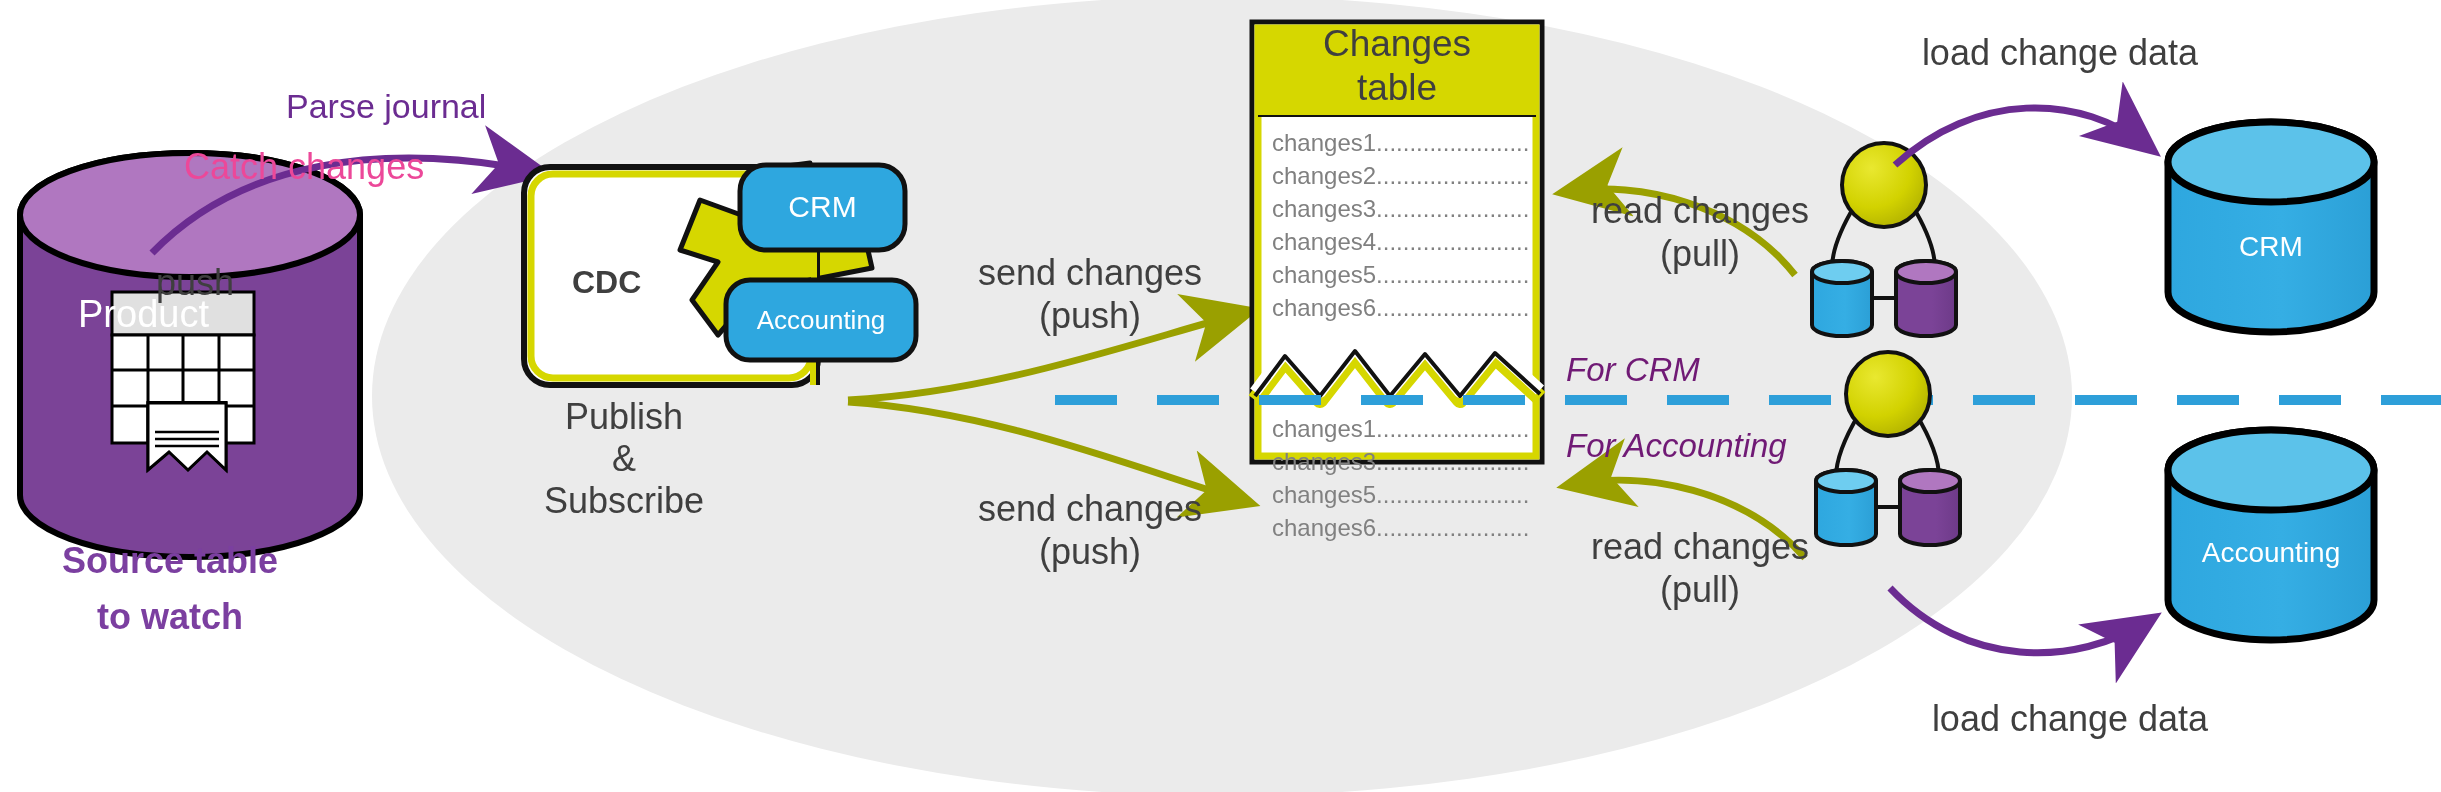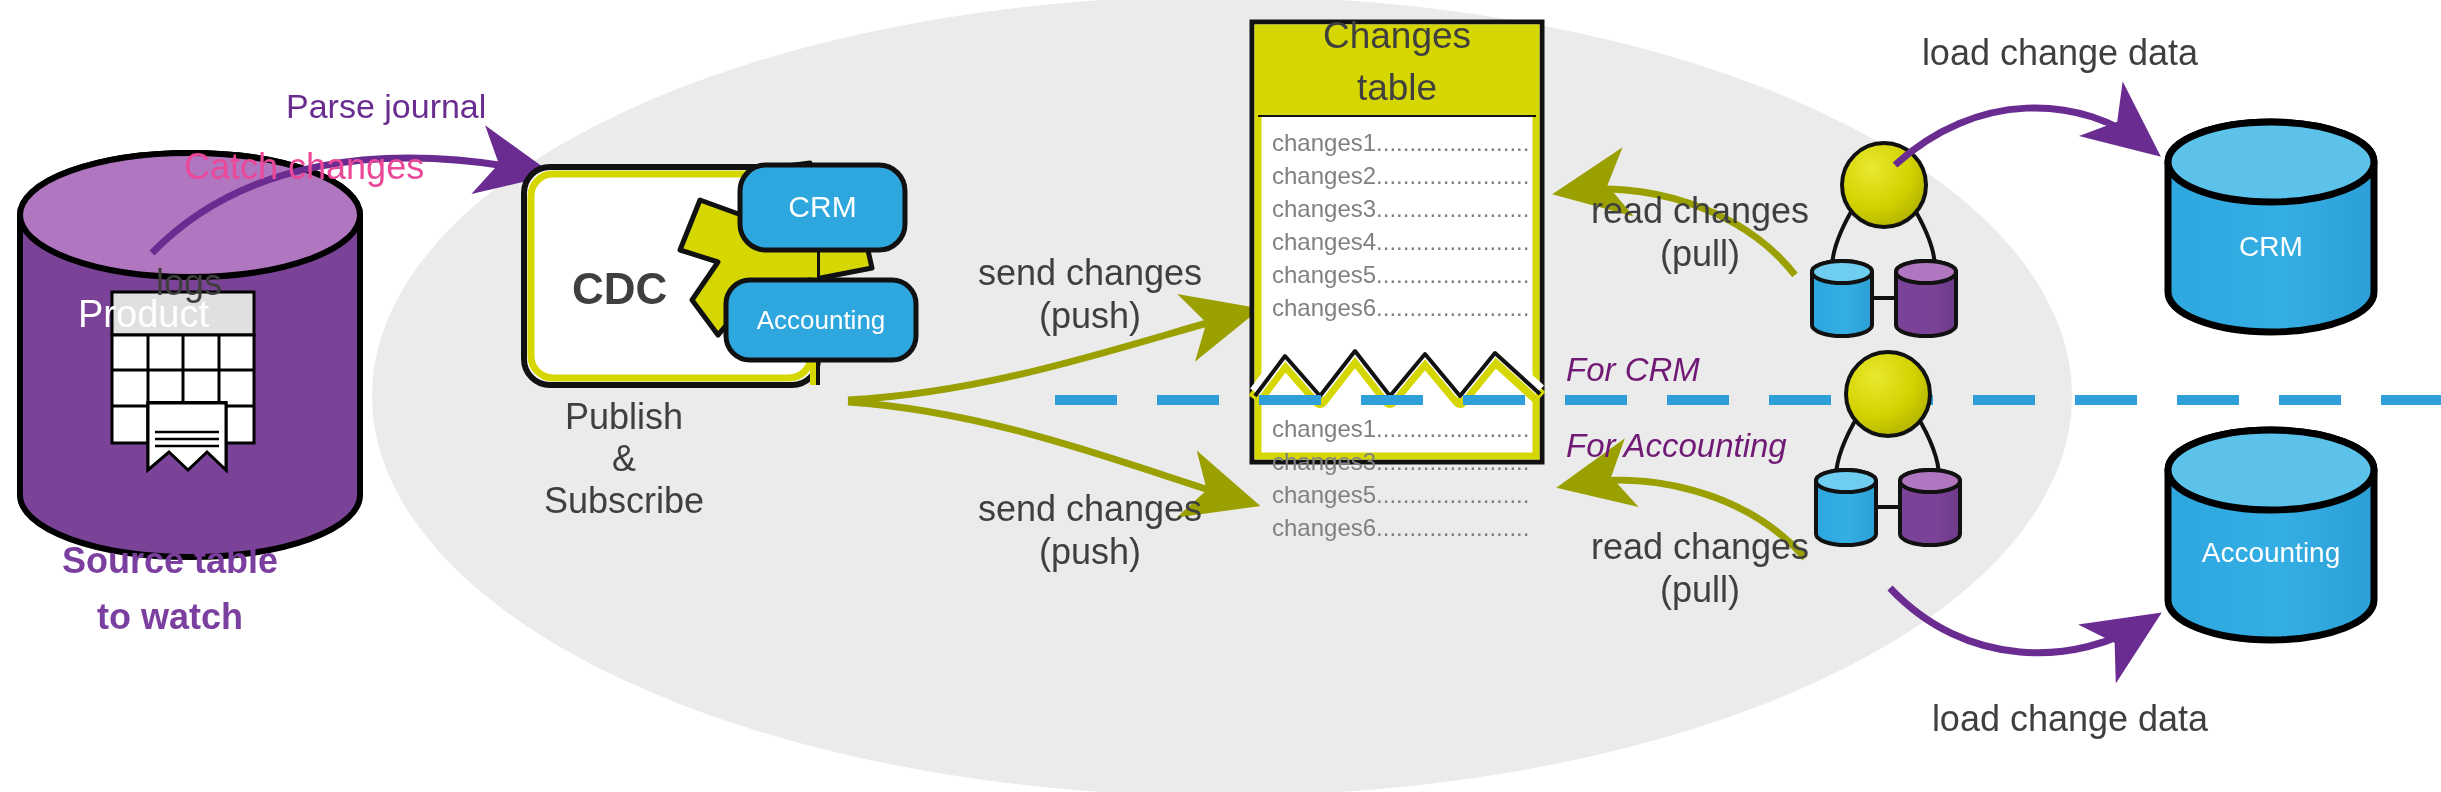--- a/index.html
+++ b/index.html
@@ -7,21 +7,21 @@
   #stage{position:relative;width:2441px;height:792px;overflow:hidden;background:#fff;}
   #stage svg{position:absolute;left:0;top:0;}
   .txt{position:absolute;white-space:pre;line-height:1.08;}
   .lbl-dark{color:#3f3f3f;font-size:36px;}
   .lbl-purple{color:#6b2c91;font-size:34px;}
   .lbl-purple-sm{color:#ec4899;font-size:36px;}
   .lbl-purple-bold{color:#7b3fa0;font-size:36px;font-weight:bold;}
   .lbl-blue-it{color:#701a75;font-size:33px;font-style:italic;}
   .white-pill{color:#ffffff;font-size:30px;}
   .white-pill-sm{color:#ffffff;font-size:26px;}
-  .cdc-title{color:#3f3f3f;font-size:44px;font-weight:bold;}
+  .cdc-title{color:#3f3f3f;font-size:32px;font-weight:bold;}
   .tbl-head{color:#3f3f3f;font-size:37px;text-align:center;width:100%;}
   .row-txt{color:#808080;font-size:24px;}
   .cyl-lbl{color:#ffffff;font-size:28px;}
   .center{text-align:center;}
 </style>
 </head>
 <body>
 
 <div id="stage">
 
@@ -154,39 +154,39 @@
     <g>
       <path d="M2168,340 a103,40 0 0 1 206,0 L2374,470 a103,40 0 0 1 -206,0 Z" fill="url(#cylBlueBody)" stroke="#000" stroke-width="7" transform="translate(0,130)"></path>
       <ellipse cx="2271" cy="470" rx="103" ry="40" fill="#5cc2ea" stroke="#000" stroke-width="7"></ellipse>
     </g>
   </svg>
 
   <div class="txt lbl-purple" style="left:286px;top:88px;">Parse journal</div>
   <div class="txt lbl-purple-sm" style="left:184px;top:148px;">Catch changes</div>
 
   <div class="txt white-pill" style="left:78px;top:294px;font-size:38px;">Product</div>
-  <div class="txt" style="left:156px;top:264px;color:#3f3f3f;font-size:36px;">logs</div>
+  <div class="txt" style="left:156px;top:264px;color:#3f3f3f;font-size:36px;">push</div>
 
   <div class="txt lbl-purple-bold center" style="left:0px;top:542px;width:340px;">Source table</div>
   <div class="txt lbl-purple-bold center" style="left:0px;top:598px;width:340px;">to watch</div>
 
   <div class="txt cdc-title" style="left:572px;top:265px;">CDC</div>
   <div class="txt lbl-dark center" style="left:524px;top:398px;width:200px;">Publish</div>
   <div class="txt lbl-dark center" style="left:524px;top:440px;width:200px;">&amp;</div>
   <div class="txt lbl-dark center" style="left:514px;top:482px;width:220px;">Subscribe</div>
 
   <div class="txt white-pill center" style="left:740px;top:191px;width:165px;">CRM</div>
   <div class="txt white-pill-sm center" style="left:726px;top:306px;width:190px;">Accounting</div>
 
   <div class="txt lbl-dark center" style="left:940px;top:254px;width:300px;">send changes</div>
   <div class="txt lbl-dark center" style="left:940px;top:297px;width:300px;">(push)</div>
   <div class="txt lbl-dark center" style="left:940px;top:490px;width:300px;">send changes</div>
   <div class="txt lbl-dark center" style="left:940px;top:533px;width:300px;">(push)</div>
 
-  <div class="txt tbl-head" style="left:1258px;top:16px;width:278px;">Changes</div>
+  <div class="txt tbl-head" style="left:1258px;top:24px;width:278px;">Changes</div>
   <div class="txt tbl-head" style="left:1258px;top:68px;width:278px;">table</div>
 
   <div id="top-rows" style="position:absolute;left:1272px;top:126px;width:256px;">
       <div class="row-txt" style="white-space: nowrap; overflow: hidden; line-height: 33px;">changes1.......................</div>
       <div class="row-txt" style="white-space: nowrap; overflow: hidden; line-height: 33px;">changes2.......................</div>
       <div class="row-txt" style="white-space: nowrap; overflow: hidden; line-height: 33px;">changes3.......................</div>
       <div class="row-txt" style="white-space: nowrap; overflow: hidden; line-height: 33px;">changes4.......................</div>
       <div class="row-txt" style="white-space: nowrap; overflow: hidden; line-height: 33px;">changes5.......................</div>
       <div class="row-txt" style="white-space: nowrap; overflow: hidden; line-height: 33px;">changes6.......................</div>
     </div>

